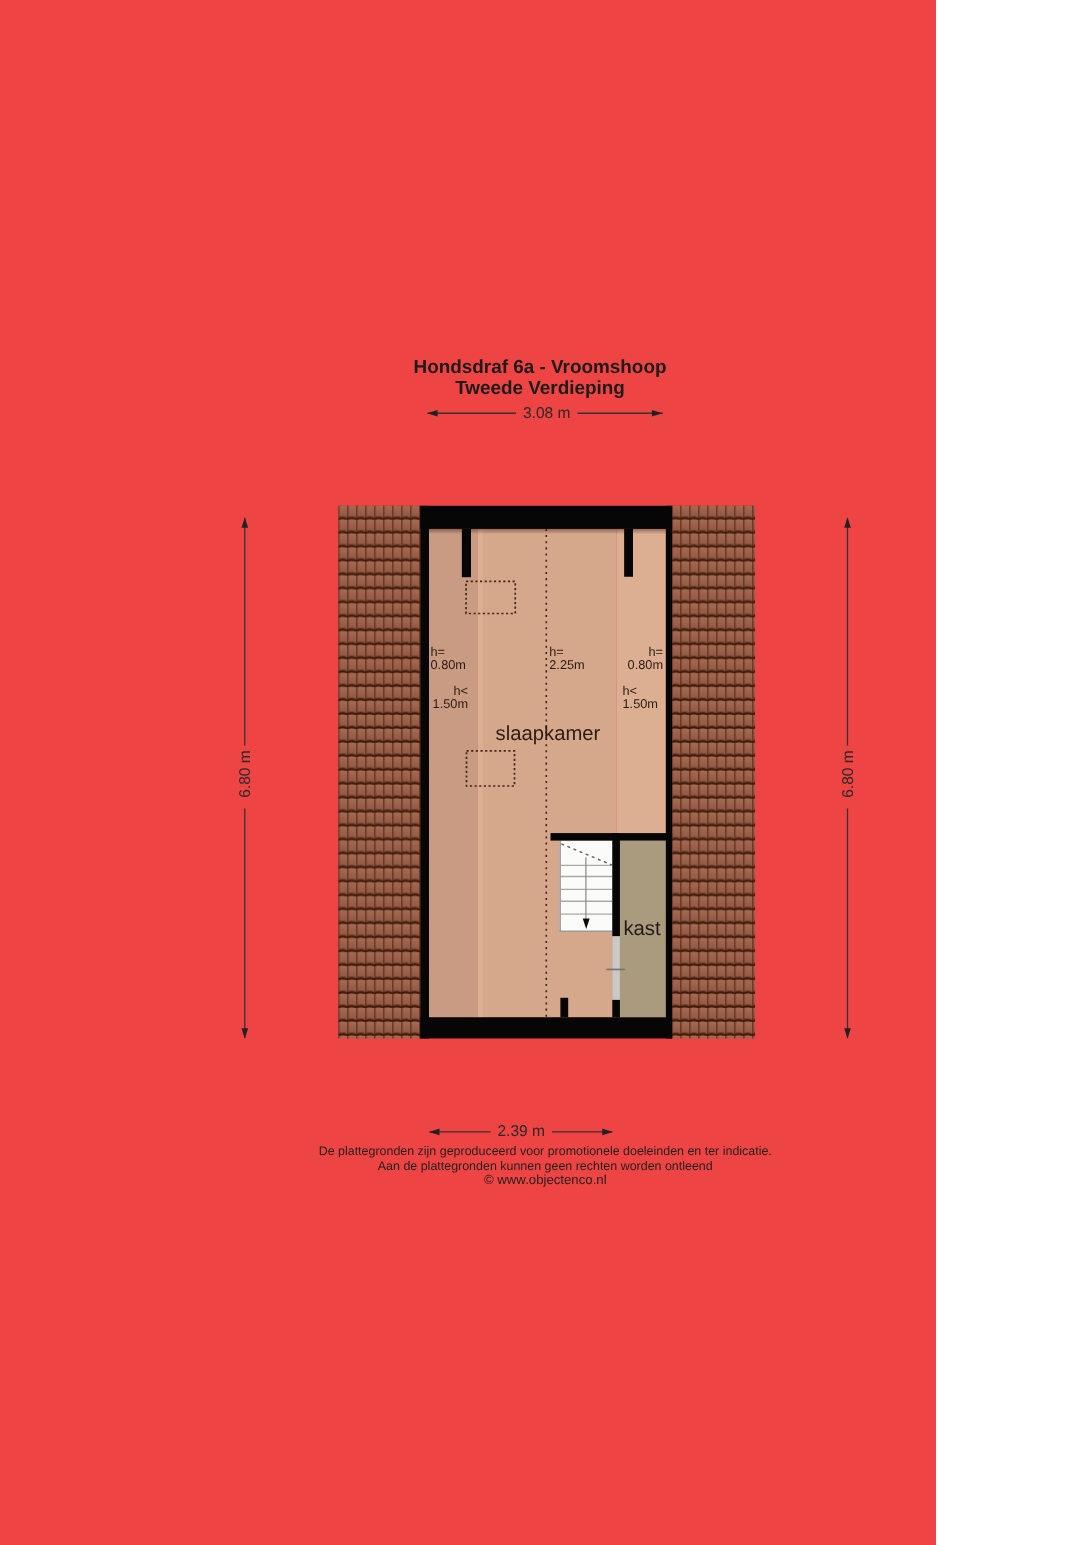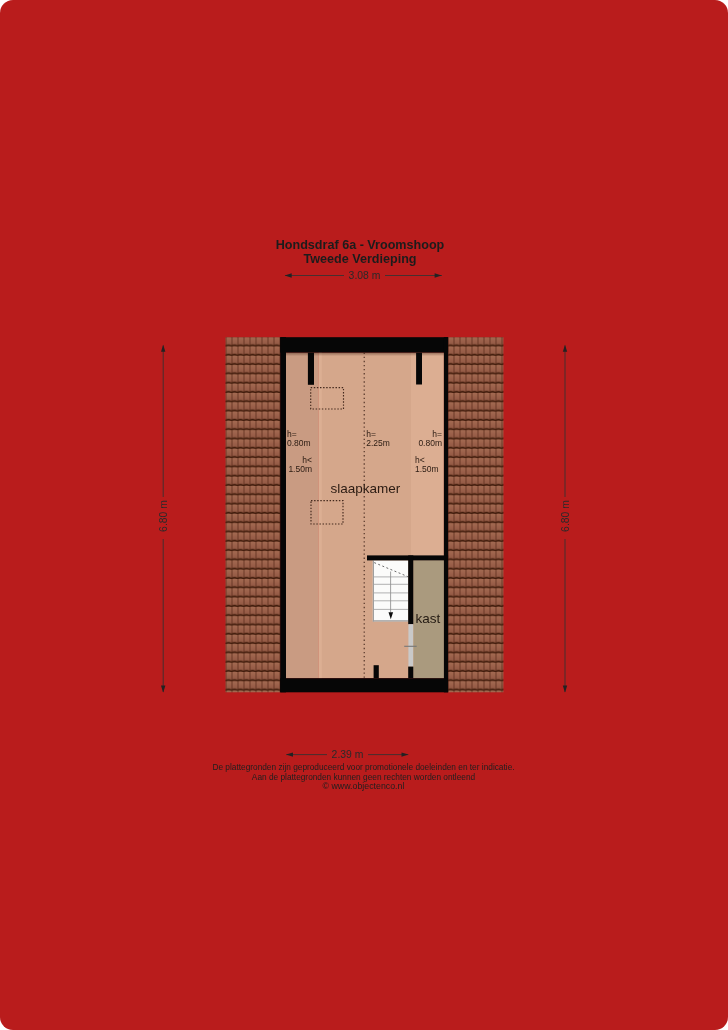--- a/index.html
+++ b/index.html
@@ -1,17 +1,17 @@
 <!DOCTYPE html>
 <html><head>
 <meta charset="utf-8">
 <style>
   html,body{margin:0;padding:0;background:#ffffff;}
-  .page{position:relative;width:728px;height:1030px;background:#b91c1c;overflow:hidden;
-        font-family:"Liberation Sans", sans-serif;border-radius:13px;}
+  .page{position:relative;width:624px;height:1030px;background:#ef4444;overflow:hidden;
+        font-family:"Liberation Sans", sans-serif;}
   svg text{font-family:"Liberation Sans", sans-serif;}
 </style>
 </head>
 <body>
 <div class="page">
 <svg width="728" height="1030" viewBox="0 0 728 1030">
   <defs>
 
     <pattern id="tiles" width="6" height="9.3" patternUnits="userSpaceOnUse" patternTransform="translate(225.5,337.2)">
       <rect width="6" height="9.3" fill="url(#tilebody)"></rect>

